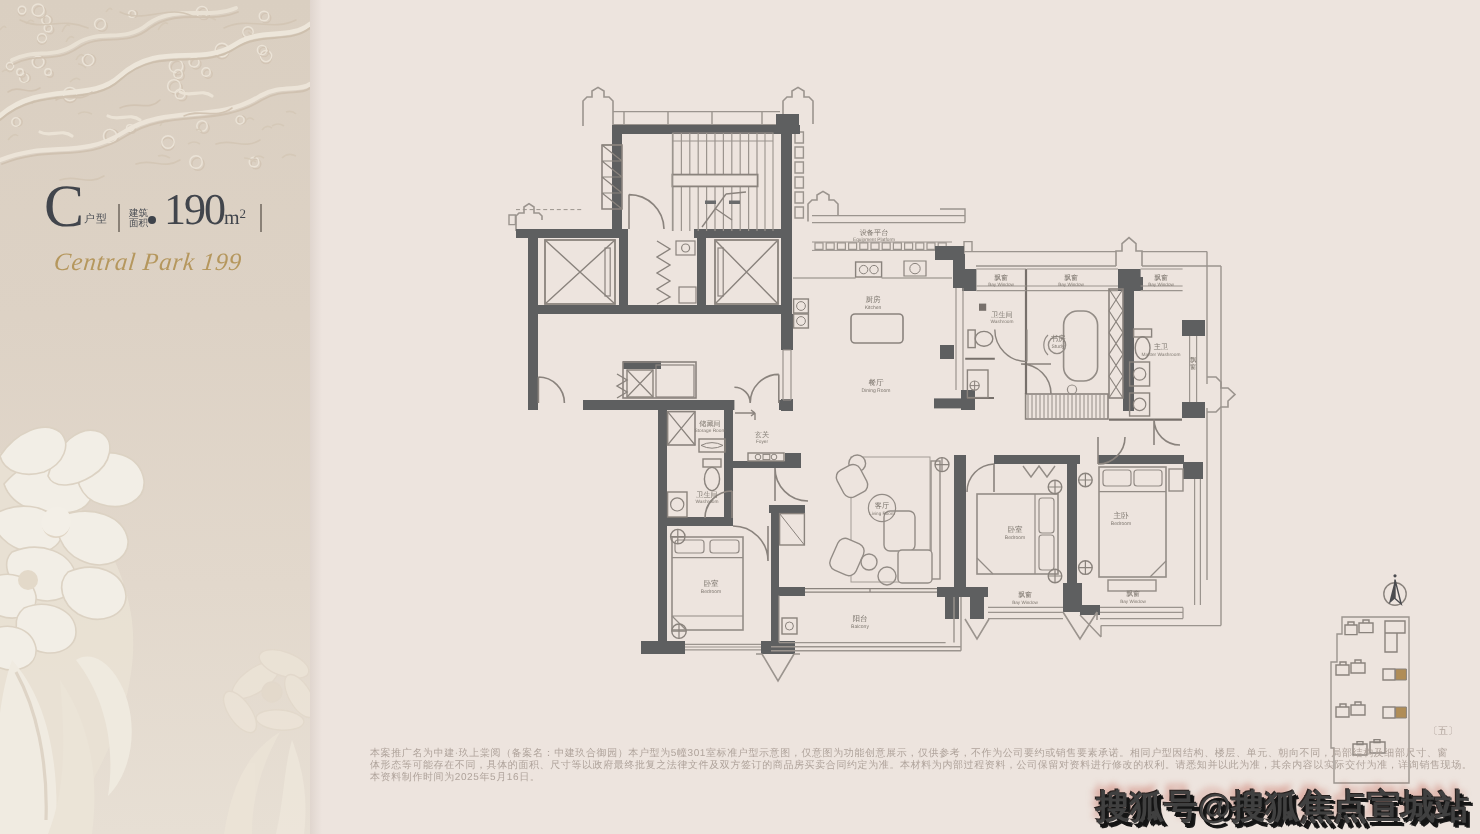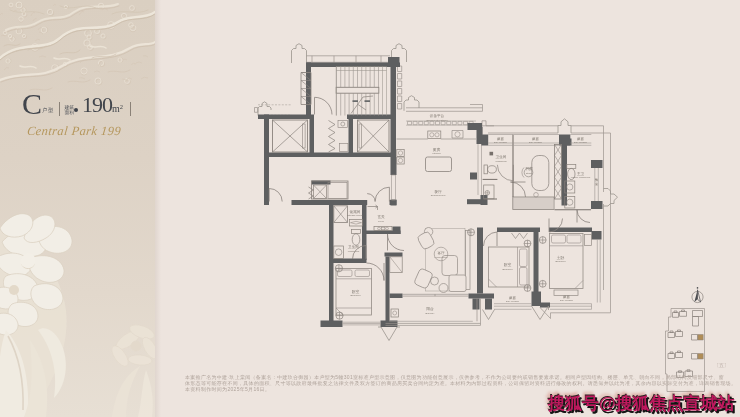--- a/index.html
+++ b/index.html
@@ -593,13 +593,13 @@
 </g>
 </g>
 </svg>
 
 <div class="abs" style="left:185px;top:373.5px;width:556px;font-size:5px;line-height:6.3px;color:#AFA39B;letter-spacing:0.3px;white-space:nowrap">本案推广名为中建·玖上棠阅（备案名：中建玖合御园）本户型为5幢301室标准户型示意图，仅意图为功能创意展示，仅供参考，不作为公司要约或销售要素承诺。相同户型因结构、楼层、单元、朝向不同，局部结构及细部尺寸、窗<br>体形态等可能存在不同，具体的面积、尺寸等以政府最终批复之法律文件及双方签订的商品房买卖合同约定为准。本材料为内部过程资料，公司保留对资料进行修改的权利。请悉知并以此为准，其余内容以实际交付为准，详询销售现场。<br>本资料制作时间为2025年5月16日。</div>
 
 <div class="abs" style="left:714px;top:362px;font-size:5px;color:#B2A69E">〔五〕</div>
 
 <div class="abs" style="left:546px;top:389px;font-size:17px;font-weight:bold;color:rgba(195,95,80,0.5);filter:blur(1.5px);white-space:nowrap">搜狐号@搜狐焦点宣城站</div>
 
-<div class="abs" style="left:548px;top:392px;font-size:17px;font-weight:bold;color:#be185d;white-space:nowrap;text-shadow:1.2px 1.8px 0 #141414,2px 2.4px 0 #1c1c1c,-0.6px -0.6px 0 #2a2220">搜狐号@搜狐焦点宣城站</div>
+<div class="abs" style="left:548px;top:392px;font-size:17px;font-weight:bold;color:#404040;white-space:nowrap;text-shadow:1.2px 1.8px 0 #141414,2px 2.4px 0 #1c1c1c,-0.6px -0.6px 0 #2a2220">搜狐号@搜狐焦点宣城站</div>
 
 </body></html>

